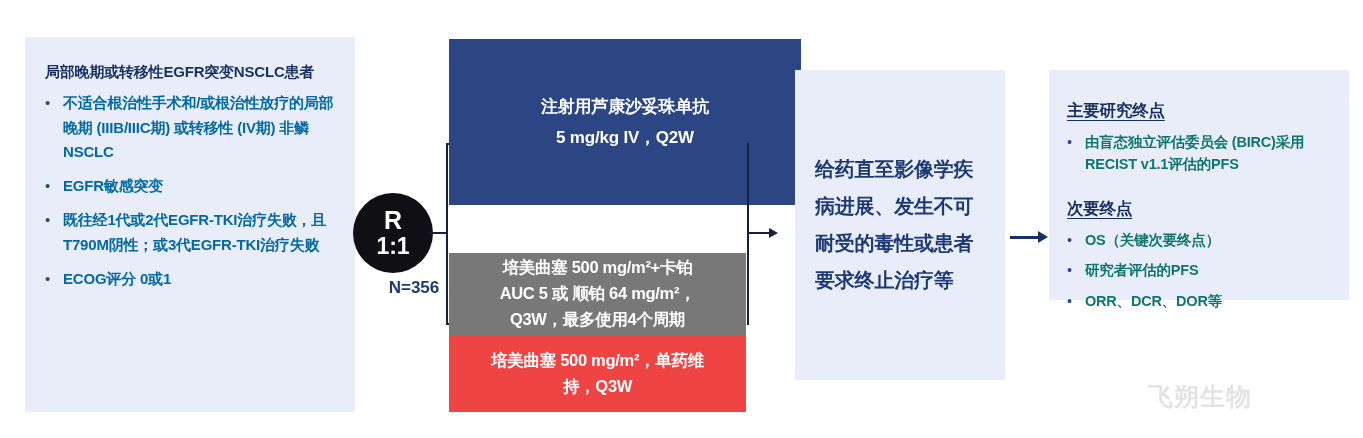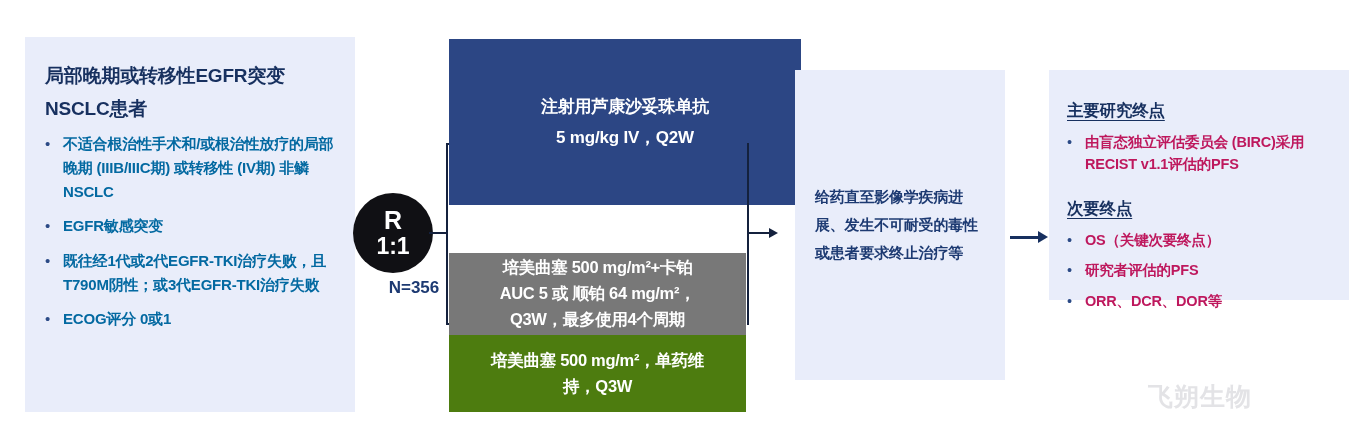--- a/index.html
+++ b/index.html
@@ -28,21 +28,21 @@
   
   #eligibility-panel {
     left: 25px;
     top: 37px;
     width: 330px;
     height: 375px;
     padding: 22px 18px 10px 20px;
   }
   .elig-title {
     color: #17305f;
-    font-size: 19px;
+    font-size: 15px;
     font-weight: bold;
     line-height: 1.75;
     letter-spacing: -0.2px;
     margin-bottom: 6px;
   }
   .bullets {
     list-style: none;
     margin: 0;
     padding: 0;
   }
@@ -171,21 +171,21 @@
     font-size: 16.5px;
     line-height: 1.56;
     letter-spacing: -0.3px;
     text-align: center;
   }
   #arm-maintenance {
     left: 449px;
     top: 335px;
     width: 297px;
     height: 77px;
-    background: #4d7c0f;
+    background: #ef4444;
     font-size: 16.5px;
     line-height: 1.56;
     letter-spacing: -0.3px;
   }
   .arm-inner { padding: 0 10px; }
 
   
   #arms-rail {
     position: absolute;
     left: 747px;
@@ -213,21 +213,21 @@
     left: 795px;
     top: 70px;
     width: 210px;
     height: 310px;
     padding: 0 20px;
     display: flex;
     align-items: center;
   }
   .duration-text {
     color: #1d3a72;
-    font-size: 15px;
+    font-size: 20px;
     font-weight: bold;
     line-height: 1.85;
     letter-spacing: -0.2px;
   }
 
   
   #duration-arrow-line {
     position: absolute;
     left: 1010px;
     top: 236px;
@@ -268,21 +268,21 @@
     margin-bottom: 8px;
   }
   .ep-bullet-dot {
     color: #2b4a86;
     font-size: 14.5px;
     line-height: 1.55;
     width: 18px;
     flex: 0 0 18px;
   }
   .ep-bullet-text {
-    color: #be185d;
+    color: #0f766e;
     font-size: 14.5px;
     font-weight: bold;
     line-height: 1.55;
     letter-spacing: -0.2px;
     flex: 1 1 auto;
   }
 
   
   #watermark {
     position: absolute;

